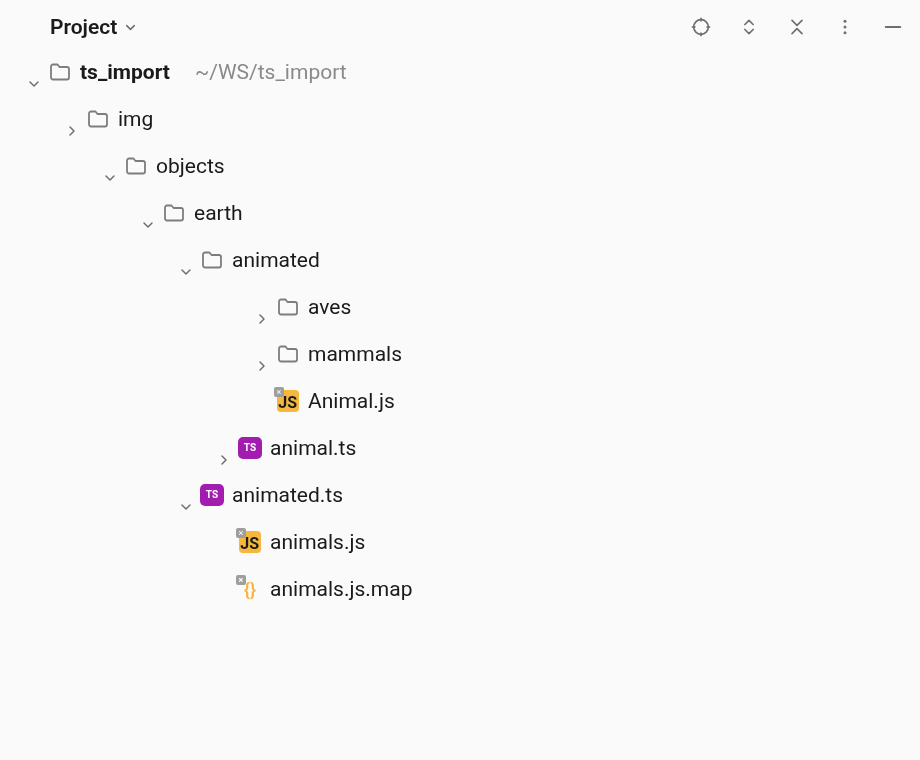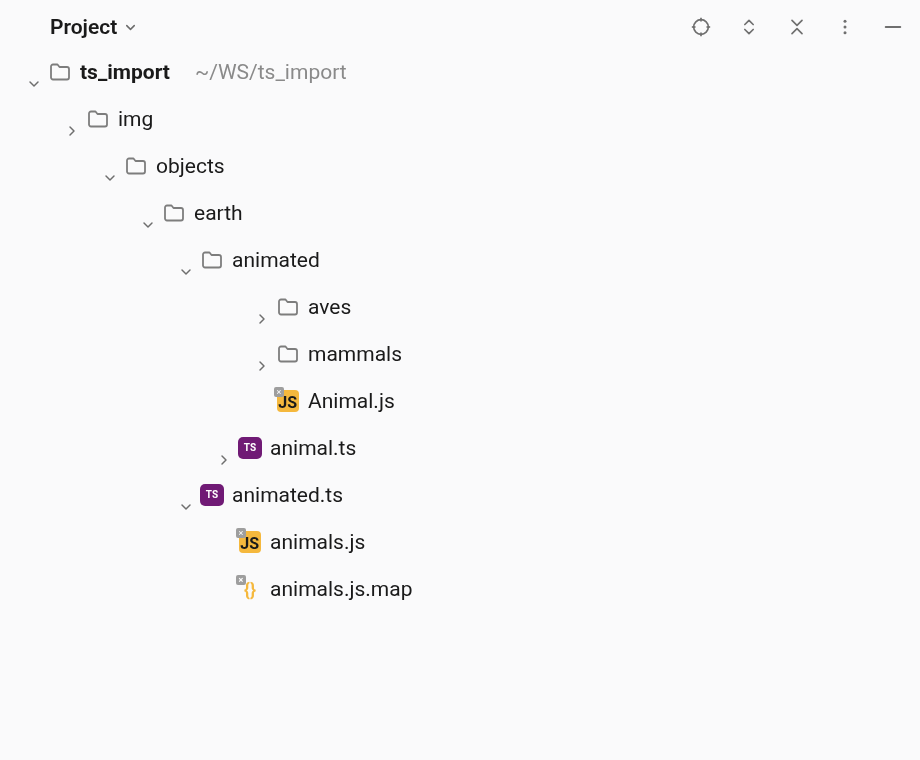--- a/index.html
+++ b/index.html
@@ -122,21 +122,21 @@
     }
     .js-badge-x::before {
       content: "×";
       font-size: 9px;
       color: #fff;
       line-height: 1;
     }
     .ts-badge {
       width: 38px;
       height: 22px;
-      background: #701a75;
+      background: #a21caf;
       border-radius: 5px;
       display: inline-flex;
       align-items: center;
       justify-content: center;
     }
     .ts-badge-txt {
       font-size: 10px;
       font-weight: 700;
       color: #fff;
       line-height: 1;

